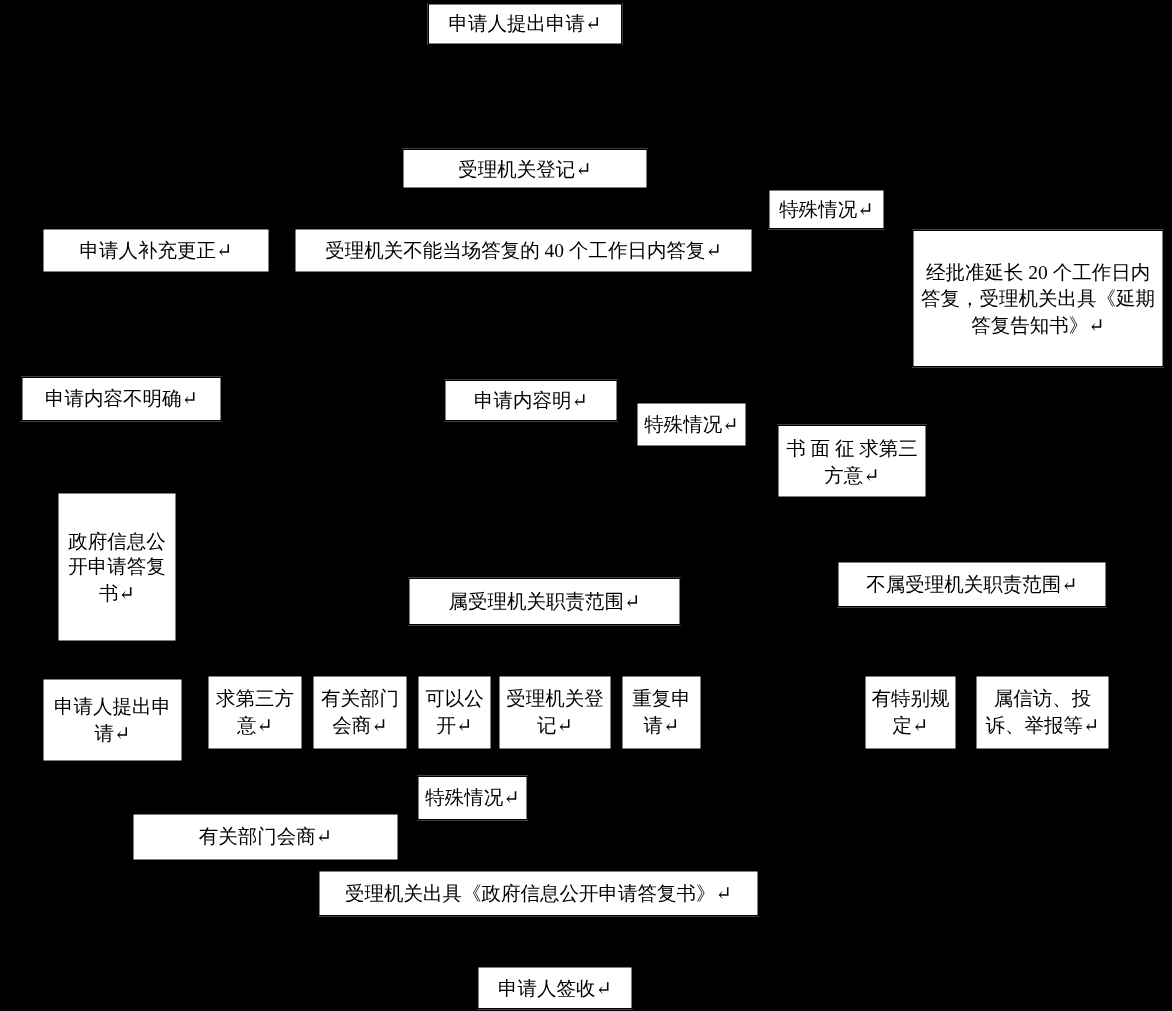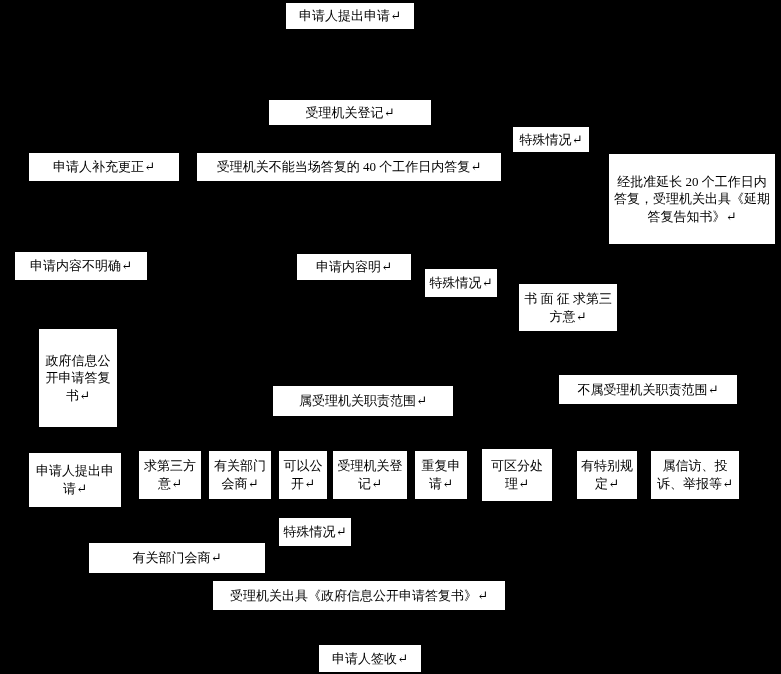--- a/index.html
+++ b/index.html
@@ -48,20 +48,19 @@
     <div class="node" style="left: 518px; top: 283px; width: 100px; height: 49px;">书 面 征 求第三方意↵</div>
     <div class="node" style="left: 38px; top: 328px; width: 80px; height: 100px;">政府信息公开申请答复书↵</div>
     <div class="node" style="left: 272px; top: 385px; width: 182px; height: 32px; text-align: center;">属受理机关职责范围↵</div>
     <div class="node" style="left: 558px; top: 374px; width: 180px; height: 31px;">不属受理机关职责范围↵</div>
     <div class="node" style="left: 28px; top: 452px; width: 94px; height: 56px;">申请人提出申请↵</div>
     <div class="node" style="left: 138px; top: 450px; width: 64px; height: 50px;">求第三方意↵</div>
     <div class="node" style="left: 208px; top: 450px; width: 64px; height: 50px;">有关部门会商↵</div>
     <div class="node" style="left: 278px; top: 450px; width: 50px; height: 50px;">可以公开↵</div>
     <div class="node" style="left: 332px; top: 450px; width: 76px; height: 50px;">受理机关登记↵</div>
     <div class="node" style="left: 414px; top: 450px; width: 54px; height: 50px;">重复申请↵</div>
-    <div class="node" style="left: 481px; top: 448px; width: 72px; height: 54px;">可区分处理↵</div>
     <div class="node" style="left: 576px; top: 450px; width: 62px; height: 50px;">有特别规定↵</div>
     <div class="node" style="left: 650px; top: 450px; width: 90px; height: 50px;">属信访、投诉、举报等↵</div>
     <div class="node" style="left: 278px; top: 517px; width: 74px; height: 30px;">特殊情况↵</div>
     <div class="node" style="left: 88px; top: 542px; width: 178px; height: 32px;">有关部门会商↵</div>
     <div class="node" style="left: 212px; top: 580px; width: 294px; height: 31px;">受理机关出具《政府信息公开申请答复书》↵</div>
     <div class="node" style="left: 318px; top: 644px; width: 104px; height: 29px;">申请人签收↵</div>
   </div>
 
 </body></html>

